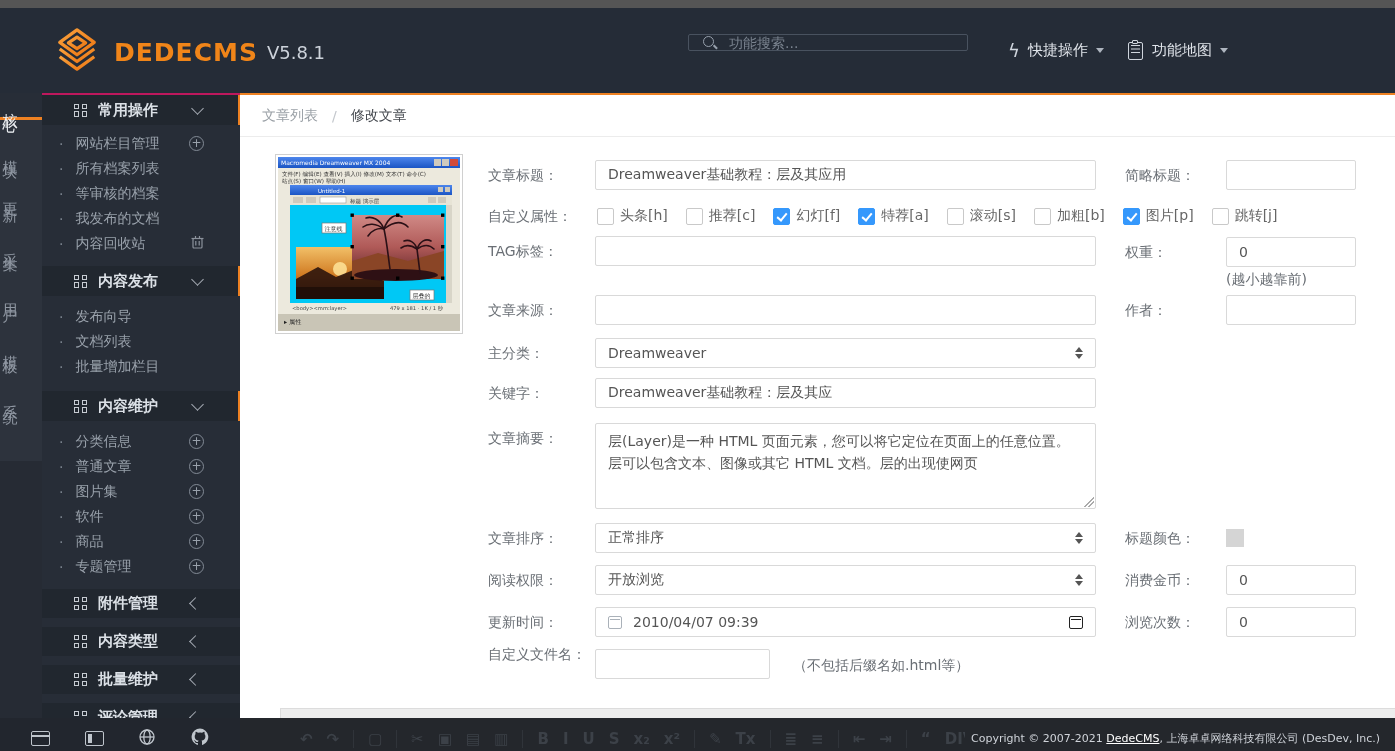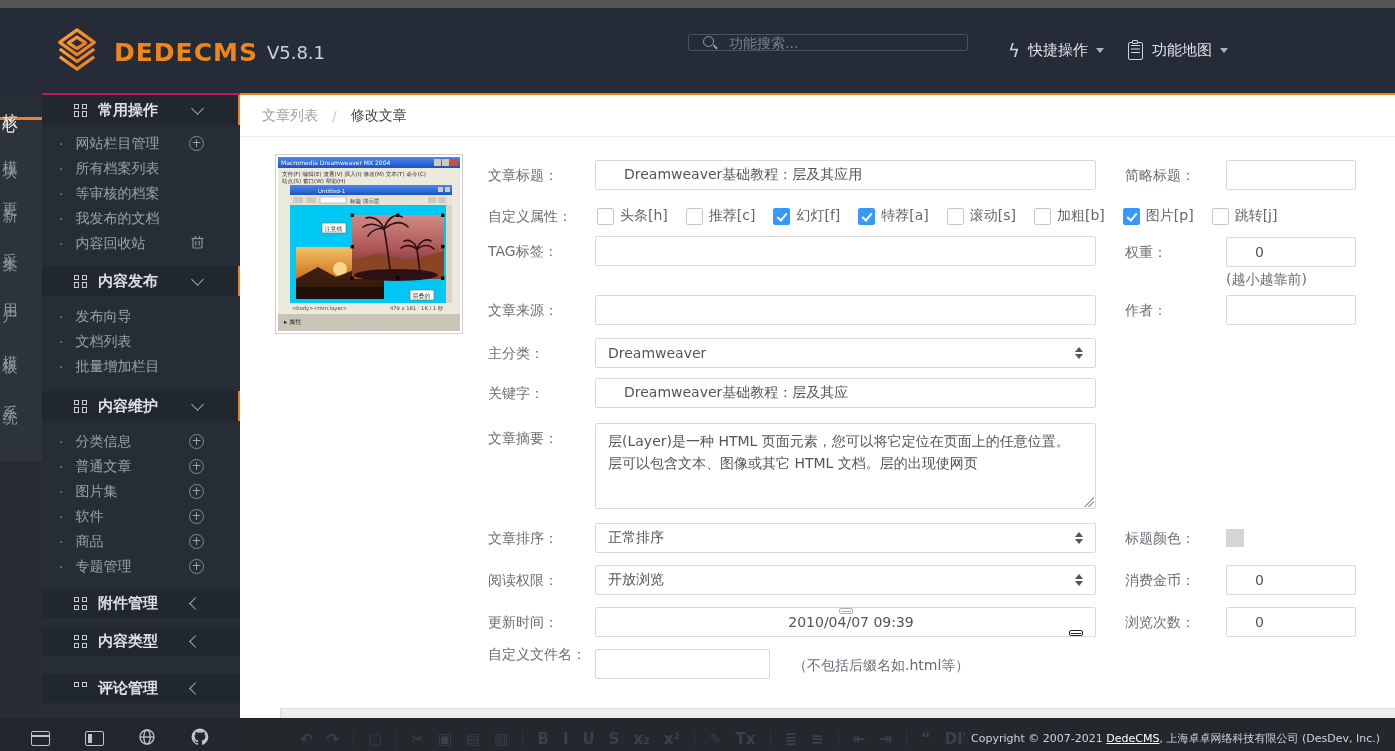--- a/index.html
+++ b/index.html
@@ -66,39 +66,39 @@
   .content{position:absolute;left:240px;top:85px;right:0;height:625px;background:#fff;border-top:2px solid #ee8122;box-sizing:border-box;overflow:hidden;}
   .crumbbar{position:absolute;left:0;top:0;right:0;height:41px;border-bottom:1px solid #ececec;display:flex;align-items:center;padding-left:22px;font-size:14px;}
   .crumb-parent{color:#9aa0a6;cursor:pointer;}
   .crumb-sep{color:#c3c7cc;margin:0 14px;}
   .crumb-current{color:#45494f;}
   .thumb{position:absolute;left:35px;top:59px;width:188px;height:180px;border:1px solid #d0d0d0;background:#fff;box-sizing:border-box;padding:2px;}
   
   .flabel{position:absolute;font-size:14px;color:#6a6f75;line-height:30px;}
   .fhint{position:absolute;font-size:14px;color:#6a6f75;}
   .tin{position:absolute;height:30px;border:1px solid #d9d9d9;border-radius:2px;box-sizing:border-box;
-       font-size:14px;color:#555;padding:0 28px;font-family:inherit;outline:none;background:#fff;}
+       font-size:14px;color:#555;padding:0 12px;font-family:inherit;outline:none;background:#fff;}
   .w-big{width:501px;} .w-small{width:130px;}
   .selbox{position:absolute;height:30px;width:501px;border:1px solid #d9d9d9;border-radius:2px;box-sizing:border-box;
           display:flex;align-items:center;padding:0 12px;font-size:14px;color:#555;background:#fff;cursor:pointer;}
   .spin{margin-left:auto;display:flex;flex-direction:column;gap:2px;}
   .spin i{display:block;width:0;height:0;border-left:4px solid transparent;border-right:4px solid transparent;}
   .spin .up{border-bottom:5px solid #555;}
   .spin .dn{border-top:5px solid #555;}
   .cbrow{position:absolute;display:flex;align-items:center;gap:18px;}
   .cbitem{display:flex;align-items:center;gap:6px;font-size:14px;color:#666;cursor:pointer;}
   .cb{position:relative;width:17px;height:17px;border:1px solid #c9c9c9;border-radius:2px;background:#fff;box-sizing:border-box;}
   .cb.checked{background:#3598fc;border-color:#3598fc;}
   .cb.checked::after{content:'';position:absolute;left:5px;top:2px;width:4px;height:8px;border-right:2px solid #fff;border-bottom:2px solid #fff;transform:rotate(40deg);}
   .tarea{position:absolute;width:501px;height:86px;border:1px solid #d9d9d9;border-radius:2px;box-sizing:border-box;
          font-size:14px;color:#555;padding:7px 12px;line-height:1.55;font-family:inherit;resize:none;outline:none;}
   .resize-grip{position:absolute;width:10px;height:10px;background:
       linear-gradient(135deg,transparent 0 50%,#aaa 50% 56%,transparent 56% 70%,#aaa 70% 76%,transparent 76%);}
   .datebox{position:absolute;height:30px;width:501px;border:1px solid #d9d9d9;border-radius:2px;box-sizing:border-box;
-           display:flex;align-items:center;padding:0 12px;font-size:14px;color:#555;background:#fff;flex-direction:column;}
+           display:flex;align-items:center;padding:0 12px;font-size:14px;color:#555;background:#fff;}
   .cal{position:relative;width:14px;height:13px;border:1.6px solid #aab1b9;border-radius:2px;box-sizing:border-box;}
   .cal::before{content:'';position:absolute;left:1px;right:1px;top:2px;height:1.4px;background:#aab1b9;}
   .cal.dark{border-color:#222;} .cal.dark::before{background:#222;}
   .swatch{position:absolute;width:18px;height:18px;background:#d5d5d5;}
   a{cursor:pointer;}
 </style>
 </head>
 <body>
 
 <div class="stage">
@@ -276,20 +276,30 @@
       <span class="grid-ic">
           <i></i>
           <i></i>
           <i></i>
           <i></i>
         </span>
       <span>内容类型</span>
       <span class="chev left"></span>
     </div>
     <div style="height:9px;"></div>
+    <div class="mgroup" style="height:29px;">
+      <span class="grid-ic">
+          <i></i>
+          <i></i>
+          <i></i>
+          <i></i>
+        </span>
+      <span>批量维护</span>
+      <span class="chev left"></span>
+    </div>
     <div style="height:9px;"></div>
     <div class="mgroup" style="height:29px;">
       <span class="grid-ic">
           <i></i>
           <i></i>
         </span>
       <span>评论管理</span>
       <span class="chev left"></span>
     </div>
   </div>

